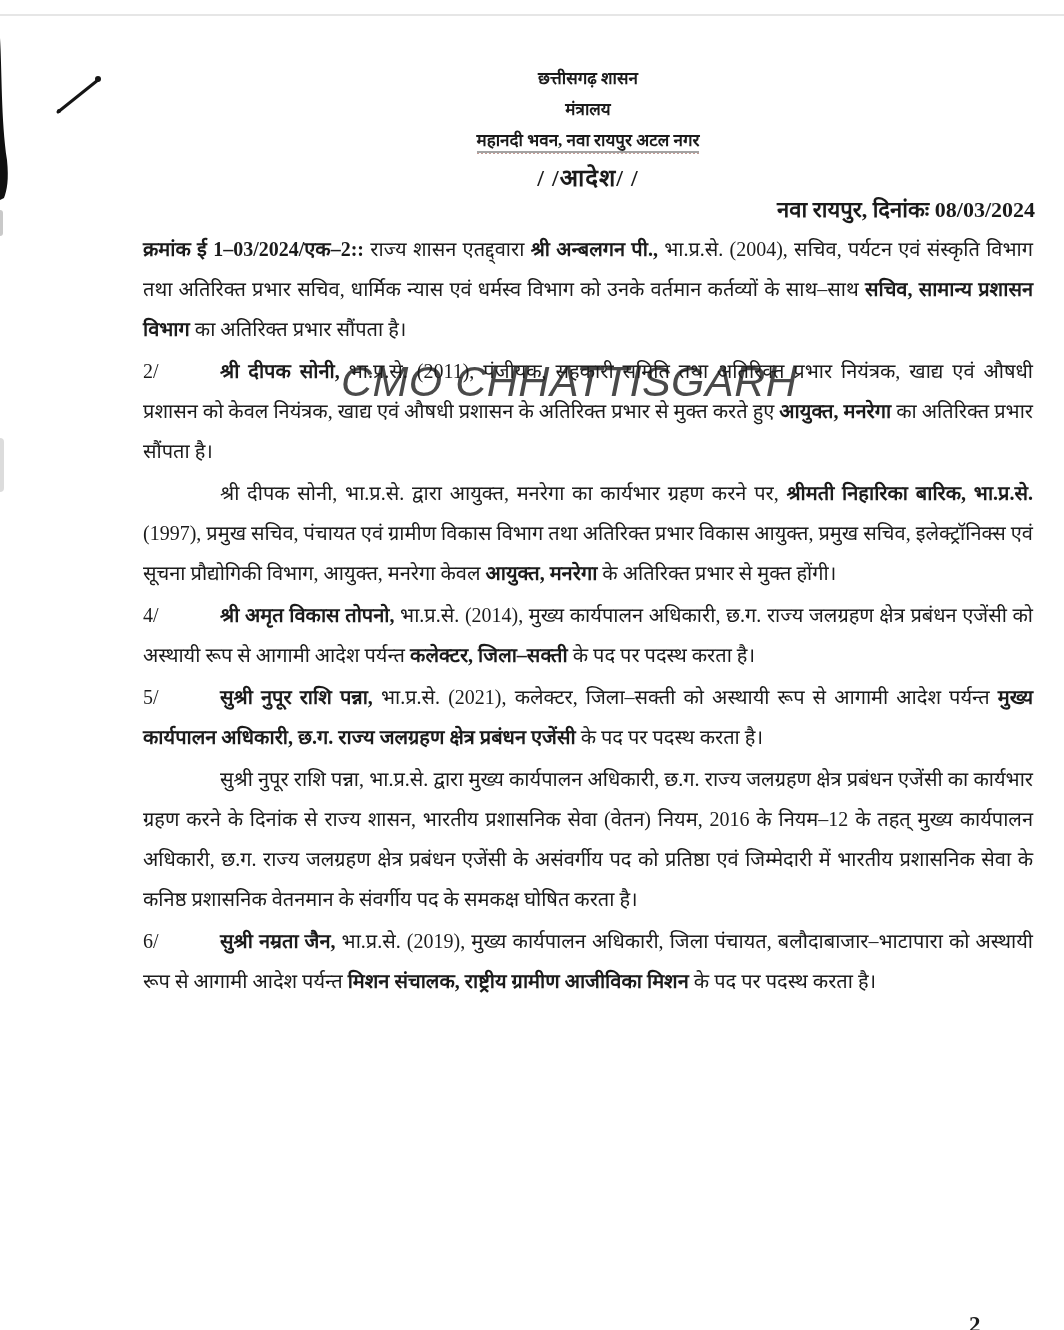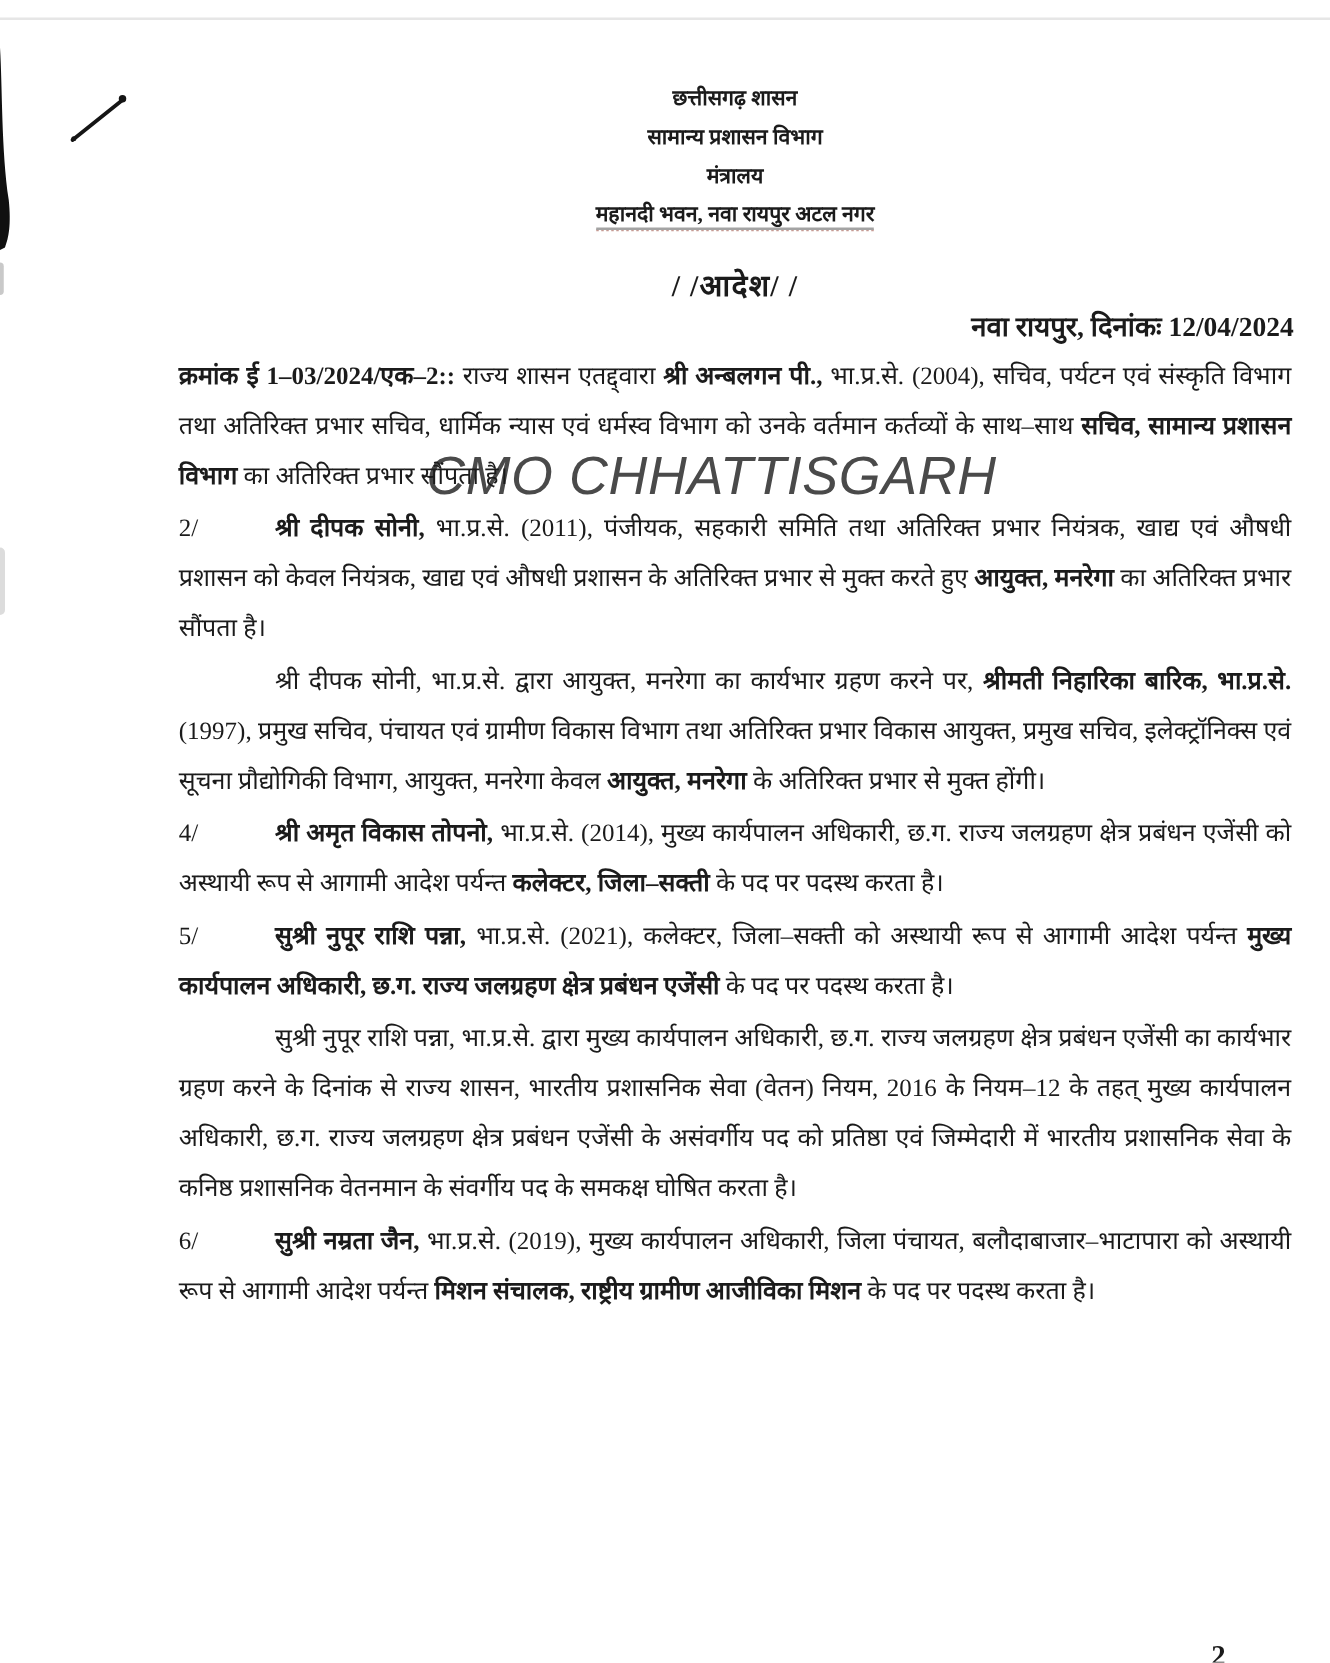--- a/index.html
+++ b/index.html
@@ -18,21 +18,21 @@
   .watermark{
     position:absolute;left:341px;top:357px;z-index:1;
     font-family:"Liberation Sans", sans-serif;
     font-size:43px;color:#4a4a4a;letter-spacing:.5px;white-space:nowrap;font-style:italic;
   }
   
   .doc{position:absolute;left:141px;top:63px;width:894px;z-index:2;}
   .h-line{text-align:center;font-weight:bold;font-size:17px;line-height:31px;}
   .address-outer{border-bottom:2px dotted #c59a93;padding-bottom:2px;}
   .address-inner{border-bottom:2px solid #a3a3a3;padding-bottom:1px;}
-  .order-title{text-align:center;font-weight:bold;font-size:24px;line-height:30px;margin-top:28px;letter-spacing:1px;}
+  .order-title{text-align:center;font-weight:bold;font-size:24px;line-height:30px;margin-top:7px;letter-spacing:1px;}
   .place-date{text-align:right;font-weight:bold;font-size:22px;line-height:30px;margin-top:2px;}
   .paras{margin-top:4px;}
   .para{margin:2px;text-align:justify;font-size:20px;line-height:40px;}
   .para.indent{text-indent:77px;}
   .pnum{display:inline-block;width:77px;}
   .b{font-weight:bold;}
   
   .page-number{position:absolute;left:969px;top:1312px;font-size:23px;font-weight:bold;z-index:2;}
 </style>
 </head>
@@ -47,27 +47,26 @@
 <svg class="pen-mark" width="64" height="52">
   <line x1="10" y1="44" x2="50" y2="12" stroke="#151515" stroke-width="3" stroke-linecap="round"></line>
   <circle cx="50" cy="11" r="3" fill="#151515"></circle>
   <circle cx="11" cy="43" r="2" fill="#151515"></circle>
 </svg>
 
 <div class="watermark">CMO CHHATTISGARH</div>
 
 <div class="doc">
   <div class="h-line">छत्तीसगढ़ शासन</div>
-  <div class="h-line">सामान्य प्रशासन विभाग</div>
   <div class="h-line">मंत्रालय</div>
   <div class="h-line">
     <span class="address-outer"><span class="address-inner">महानदी भवन, नवा रायपुर अटल नगर</span></span>
   </div>
   <div class="order-title">/ /आदेश/ /</div>
-  <div class="place-date">नवा रायपुर, दिनांकः 12/04/2024</div>
+  <div class="place-date">नवा रायपुर, दिनांकः 08/03/2024</div>
   <div class="paras">
       <p class="para"><span class="b">क्रमांक ई 1–03/2024/एक–2:: </span><span>राज्य शासन एतद्द्वारा </span><span class="b">श्री अन्बलगन पी.,</span><span> भा.प्र.से. (2004), सचिव, पर्यटन एवं संस्कृति विभाग तथा अतिरिक्त प्रभार सचिव, धार्मिक न्यास एवं धर्मस्व विभाग को उनके वर्तमान कर्तव्यों के साथ–साथ </span><span class="b">सचिव, सामान्य प्रशासन विभाग</span><span> का अतिरिक्त प्रभार सौंपता है।</span></p>
       <p class="para"><span class="pnum">2/</span><span class="b">श्री दीपक सोनी,</span><span> भा.प्र.से. (2011), पंजीयक, सहकारी समिति तथा अतिरिक्त प्रभार नियंत्रक, खाद्य एवं औषधी प्रशासन को केवल नियंत्रक, खाद्य एवं औषधी प्रशासन के अतिरिक्त प्रभार से मुक्त करते हुए </span><span class="b">आयुक्त, मनरेगा</span><span> का अतिरिक्त प्रभार सौंपता है।</span></p>
       <p class="para indent"><span>श्री दीपक सोनी, भा.प्र.से. द्वारा आयुक्त, मनरेगा का कार्यभार ग्रहण करने पर, </span><span class="b">श्रीमती निहारिका बारिक, भा.प्र.से.</span><span> (1997), प्रमुख सचिव, पंचायत एवं ग्रामीण विकास विभाग तथा अतिरिक्त प्रभार विकास आयुक्त, प्रमुख सचिव, इलेक्ट्रॉनिक्स एवं सूचना प्रौद्योगिकी विभाग, आयुक्त, मनरेगा केवल </span><span class="b">आयुक्त, मनरेगा</span><span> के अतिरिक्त प्रभार से मुक्त होंगी।</span></p>
       <p class="para"><span class="pnum">4/</span><span class="b">श्री अमृत विकास तोपनो,</span><span> भा.प्र.से. (2014), मुख्य कार्यपालन अधिकारी, छ.ग. राज्य जलग्रहण क्षेत्र प्रबंधन एजेंसी को अस्थायी रूप से आगामी आदेश पर्यन्त </span><span class="b">कलेक्टर, जिला–सक्ती</span><span> के पद पर पदस्थ करता है।</span></p>
       <p class="para"><span class="pnum">5/</span><span class="b">सुश्री नुपूर राशि पन्ना,</span><span> भा.प्र.से. (2021), कलेक्टर, जिला–सक्ती को अस्थायी रूप से आगामी आदेश पर्यन्त </span><span class="b">मुख्य कार्यपालन अधिकारी, छ.ग. राज्य जलग्रहण क्षेत्र प्रबंधन एजेंसी</span><span> के पद पर पदस्थ करता है।</span></p>
       <p class="para indent"><span>सुश्री नुपूर राशि पन्ना, भा.प्र.से. द्वारा मुख्य कार्यपालन अधिकारी, छ.ग. राज्य जलग्रहण क्षेत्र प्रबंधन एजेंसी का कार्यभार ग्रहण करने के दिनांक से राज्य शासन, भारतीय प्रशासनिक सेवा (वेतन) नियम, 2016 के नियम–12 के तहत् मुख्य कार्यपालन अधिकारी, छ.ग. राज्य जलग्रहण क्षेत्र प्रबंधन एजेंसी के असंवर्गीय पद को प्रतिष्ठा एवं जिम्मेदारी में भारतीय प्रशासनिक सेवा के कनिष्ठ प्रशासनिक वेतनमान के संवर्गीय पद के समकक्ष घोषित करता है।</span></p>
       <p class="para"><span class="pnum">6/</span><span class="b">सुश्री नम्रता जैन,</span><span> भा.प्र.से. (2019), मुख्य कार्यपालन अधिकारी, जिला पंचायत, बलौदाबाजार–भाटापारा को अस्थायी रूप से आगामी आदेश पर्यन्त </span><span class="b">मिशन संचालक, राष्ट्रीय ग्रामीण आजीविका मिशन</span><span> के पद पर पदस्थ करता है।</span></p>
     </div>
 </div>

